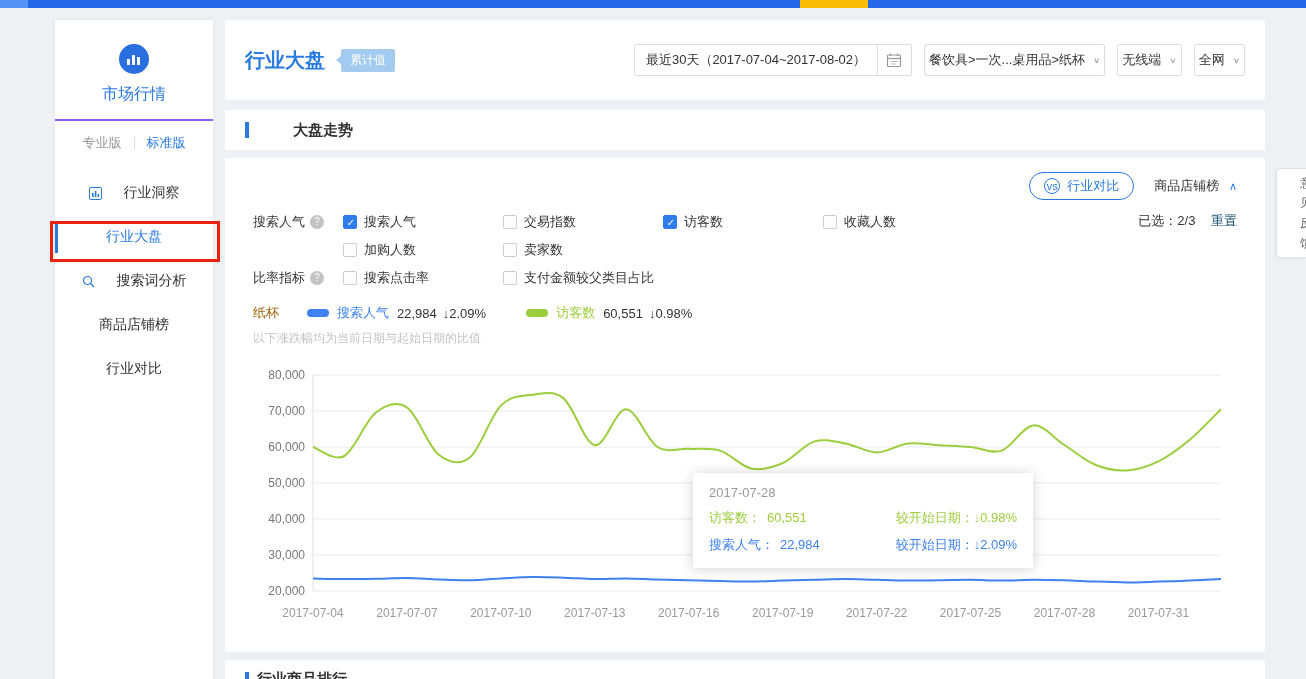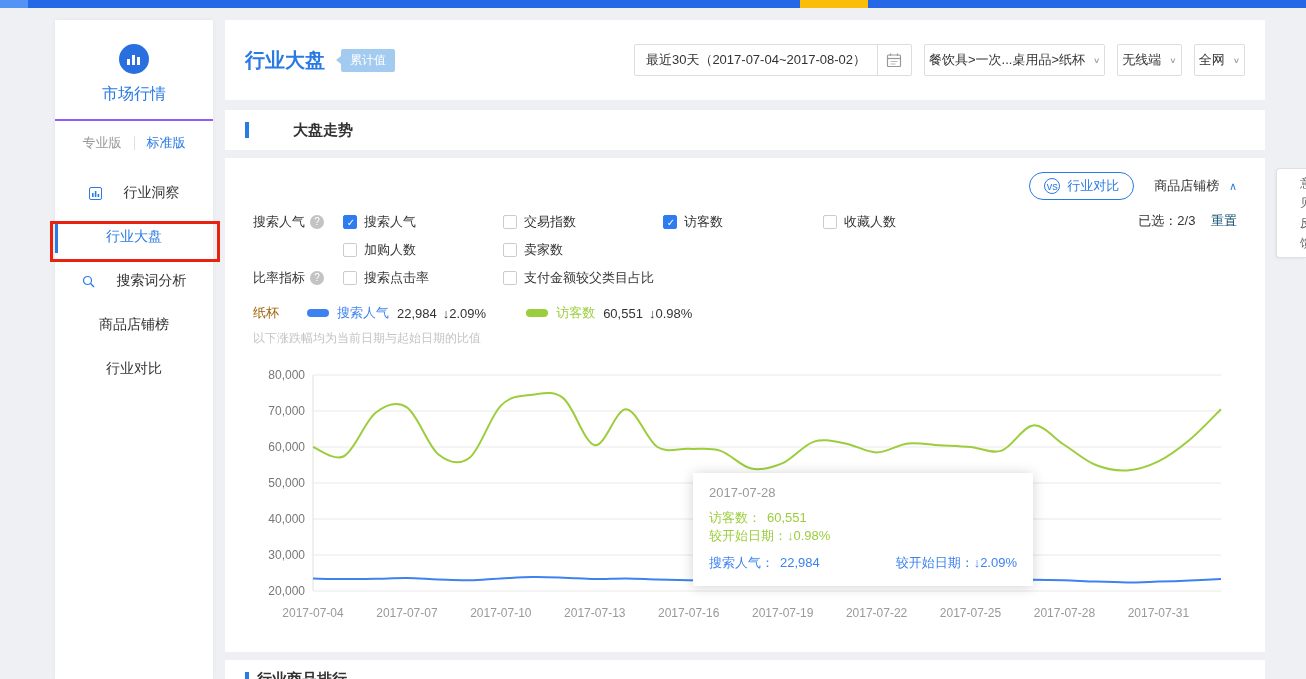--- a/index.html
+++ b/index.html
@@ -306,21 +306,21 @@
             <text class="xlab" x="529.655172413793" y="256" text-anchor="middle">2017-07-19</text>
             <text class="xlab" x="623.5862068965517" y="256" text-anchor="middle">2017-07-22</text>
             <text class="xlab" x="717.5172413793103" y="256" text-anchor="middle">2017-07-25</text>
             <text class="xlab" x="811.448275862069" y="256" text-anchor="middle">2017-07-28</text>
             <text class="xlab" x="905.3793103448276" y="256" text-anchor="middle">2017-07-31</text>
             <path d="M60.0,86.0C65.2,87.5 80.9,100.7 91.3,95.0C101.7,89.3 112.2,59.9 122.6,51.8C133.1,43.7 143.5,39.5 153.9,46.4C164.4,53.3 174.8,84.8 185.2,93.2C195.7,101.6 206.1,104.9 216.6,96.8C227.0,88.7 237.4,55.1 247.9,44.6C258.3,34.1 268.7,35.0 279.2,33.8C289.6,32.6 300.0,29.0 310.5,37.4C320.9,45.8 331.4,82.4 341.8,84.2C352.2,86.0 362.7,47.9 373.1,48.2C383.5,48.5 394.0,79.4 404.4,86.0C414.9,92.6 425.3,87.2 435.7,87.8C446.2,88.4 456.6,86.3 467.0,89.6C477.5,92.9 487.9,105.5 498.3,107.6C508.8,109.7 519.2,106.7 529.7,102.2C540.1,97.7 550.5,83.9 561.0,80.6C571.4,77.3 581.8,80.6 592.3,82.4C602.7,84.2 613.1,91.4 623.6,91.4C634.0,91.4 644.5,83.6 654.9,82.4C665.3,81.2 675.8,83.6 686.2,84.2C696.6,84.8 707.1,85.1 717.5,86.0C728.0,86.9 738.4,93.2 748.8,89.6C759.3,86.0 769.7,65.3 780.1,64.4C790.6,63.5 801.0,77.4 811.4,84.0C821.9,90.6 832.3,99.8 842.8,104.0C853.2,108.2 863.6,110.0 874.1,109.4C884.5,108.8 894.9,105.5 905.4,100.4C915.8,95.3 926.3,87.5 936.7,78.8C947.1,70.1 962.8,53.3 968.0,48.2" fill="none" stroke="#9ccd3c" stroke-width="2"></path>
             <path d="M60.0,217.5C65.2,217.6 80.9,218.1 91.3,218.1C101.7,218.2 112.2,217.9 122.6,217.8C133.1,217.6 143.5,216.9 153.9,217.0C164.4,217.2 174.8,218.1 185.2,218.5C195.7,218.8 206.1,219.4 216.6,219.2C227.0,219.0 237.4,217.9 247.9,217.4C258.3,216.9 268.7,216.1 279.2,216.0C289.6,215.8 300.0,216.3 310.5,216.7C320.9,217.0 331.4,218.0 341.8,218.1C352.2,218.2 362.7,217.3 373.1,217.4C383.5,217.5 394.0,218.2 404.4,218.5C414.9,218.8 425.3,219.0 435.7,219.2C446.2,219.4 456.6,219.7 467.0,219.9C477.5,220.2 487.9,220.7 498.3,220.6C508.8,220.6 519.2,219.9 529.7,219.6C540.1,219.3 550.5,219.1 561.0,218.8C571.4,218.6 581.8,218.1 592.3,218.1C602.7,218.1 613.1,218.6 623.6,218.8C634.0,219.1 644.5,219.5 654.9,219.6C665.3,219.6 675.8,219.3 686.2,219.2C696.6,219.1 707.1,218.8 717.5,218.8C728.0,218.9 738.4,219.6 748.8,219.6C759.3,219.6 769.7,218.9 780.1,218.8C790.6,218.8 801.0,219.0 811.4,219.3C821.9,219.6 832.3,220.3 842.8,220.6C853.2,221.0 863.6,221.4 874.1,221.4C884.5,221.4 894.9,220.9 905.4,220.6C915.8,220.3 926.3,220.0 936.7,219.6C947.1,219.1 962.8,218.4 968.0,218.1" fill="none" stroke="#3d82f0" stroke-width="2"></path>
           </svg>
         <div class="tooltip">
           <div class="tt-date">2017-07-28</div>
-          <div class="tt-row" style="color: rgb(156, 205, 60); flex-direction: column;">
+          <div class="tt-row" style="color: rgb(156, 205, 60);">
             <span><span>访客数：</span><span class="tt-val">60,551</span></span>
             <span><span>较开始日期：</span><span>↓0.98%</span></span>
           </div>
           <div class="tt-row" style="color: rgb(61, 130, 240);">
             <span><span>搜索人气：</span><span class="tt-val">22,984</span></span>
             <span><span>较开始日期：</span><span>↓2.09%</span></span>
           </div>
         </div>
       </div>
 

